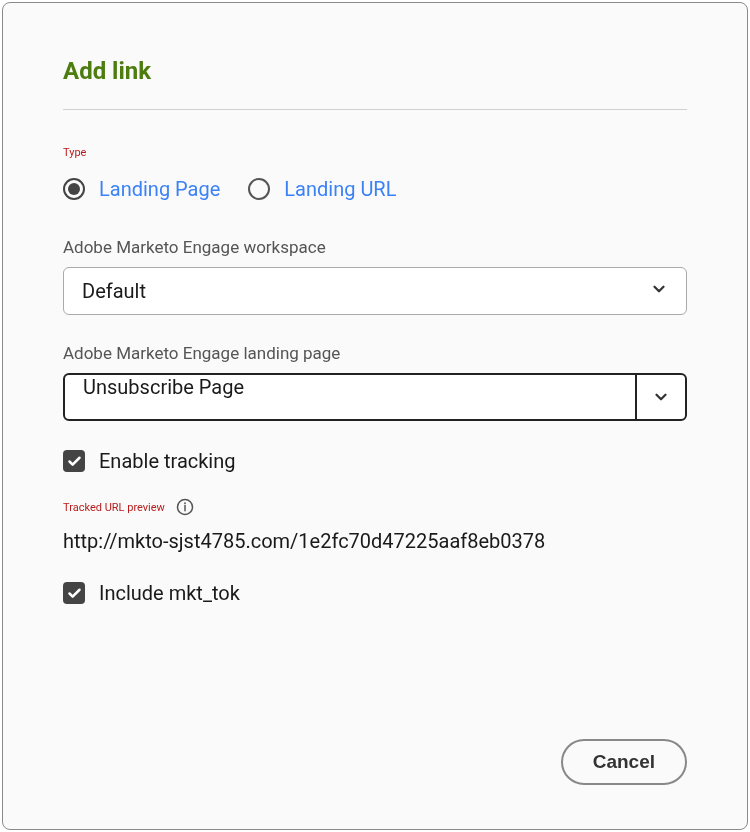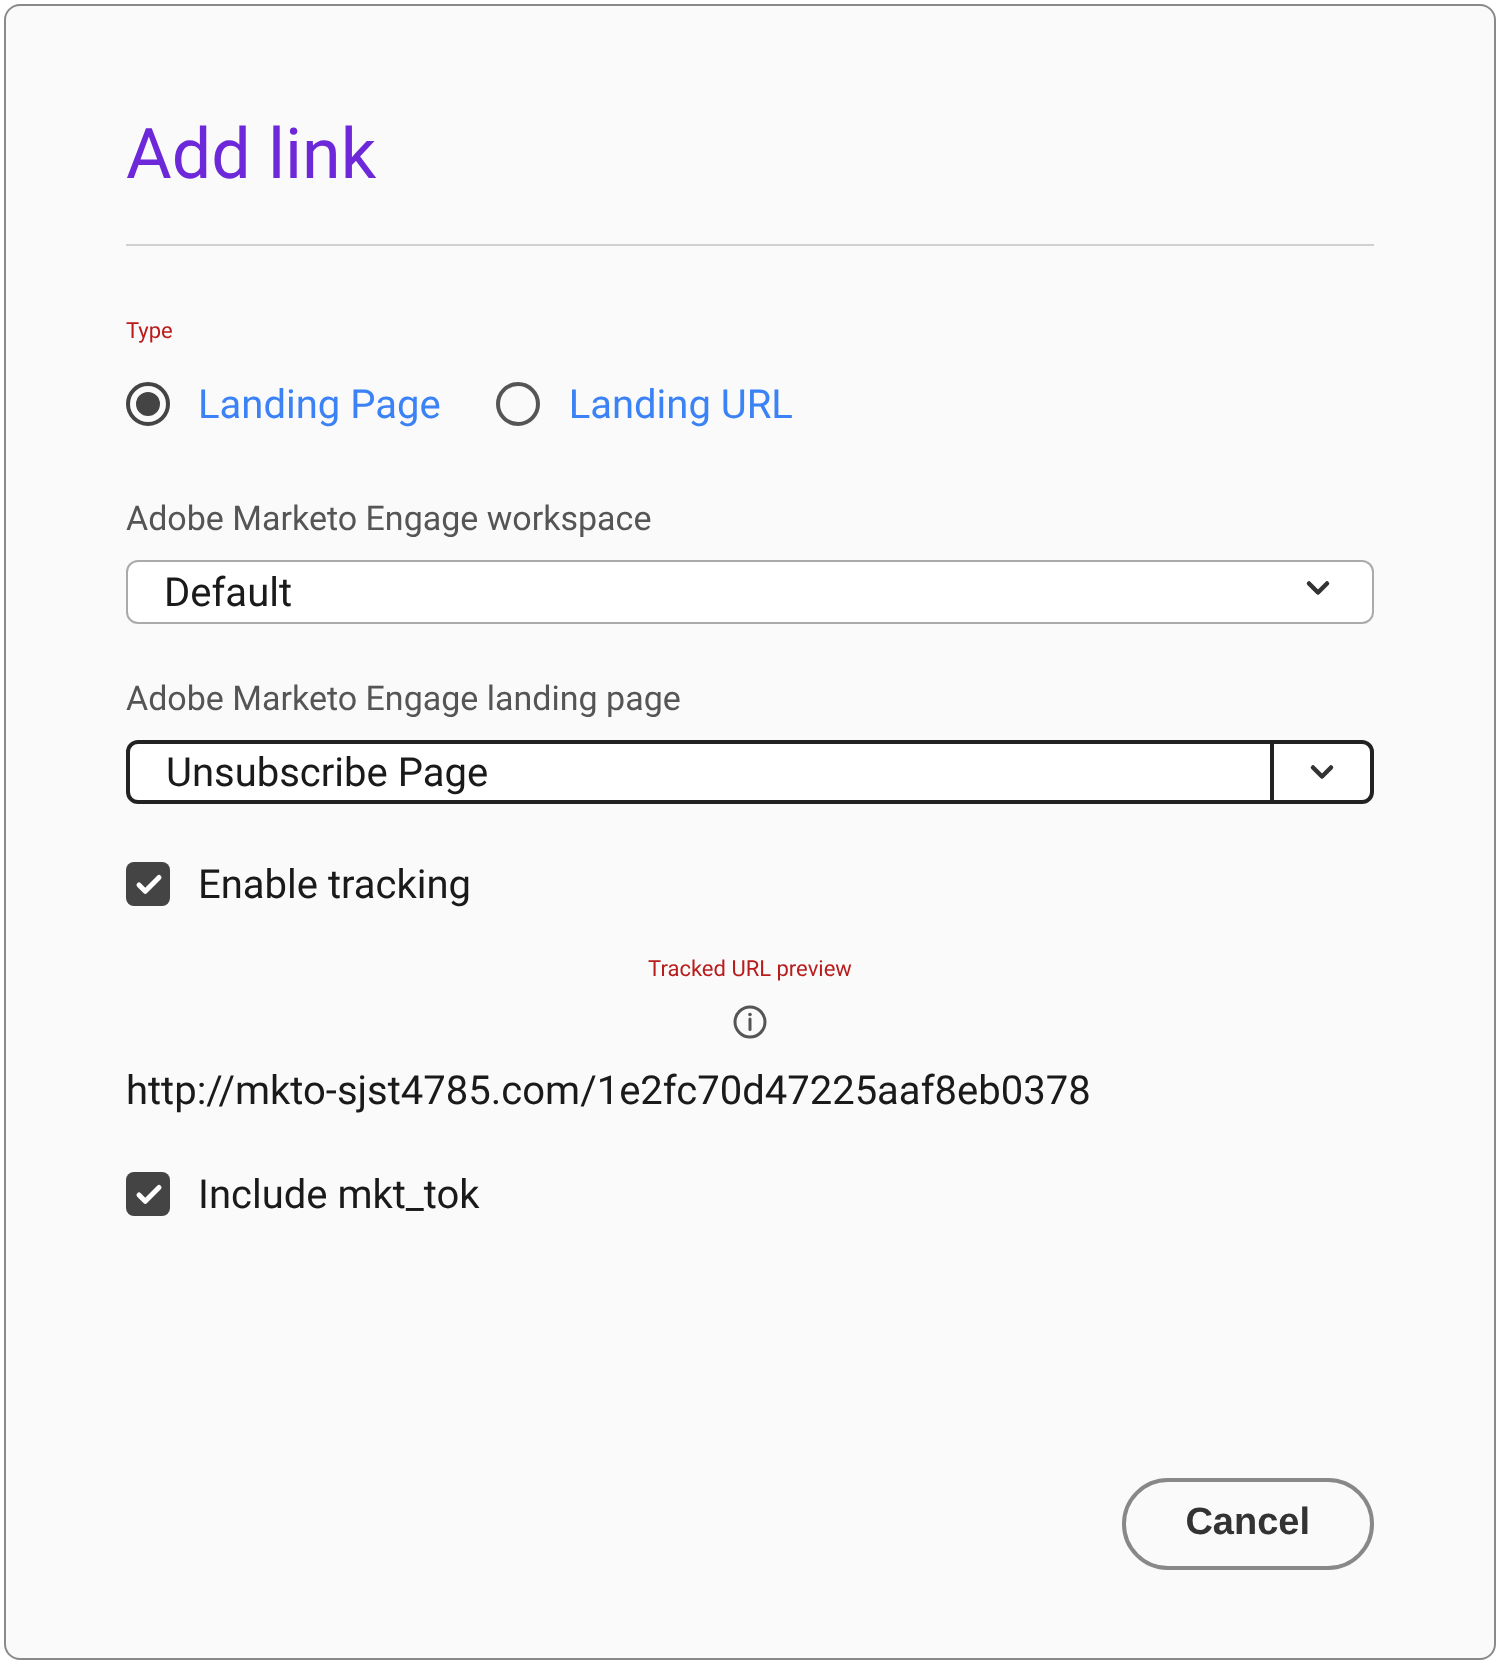--- a/index.html
+++ b/index.html
@@ -17,23 +17,23 @@
       width: 746px;
       height: 828px;
       margin: 2px;
       border: 1px solid #8a8a8a;
       border-radius: 8px;
       background: #fafafa;
       padding: 54px 60px 40px 60px;
       position: relative;
     }
     .title {
-      font-size: 35px;
-      font-weight: 400;
-      color: #6d28d9;
+      font-size: 24px;
+      font-weight: 700;
+      color: #4d7c0f;
       margin-bottom: 24px;
     }
     .divider {
       border: none;
       border-top: 1px solid #d0d0d0;
       margin-bottom: 36px;
     }
     .section-label {
       font-size: 11px;
       color: #b91c1c;
@@ -77,38 +77,37 @@
     .field-group {
       margin-bottom: 28px;
     }
     .field-label {
       font-size: 17px;
       color: #555;
       margin-bottom: 10px;
     }
     .select-box {
       width: 100%;
-      height: 32px;
+      height: 48px;
       border: 1px solid #aaa;
       border-radius: 6px;
       background: #fff;
       display: flex;
       align-items: center;
       justify-content: space-between;
       padding: 0 18px;
       cursor: pointer;
     }
     .select-box.highlight {
       border: 2px solid #222;
       border-radius: 6px;
       padding: 0;
     }
     .select-highlight-inner {
       display: flex;
-      align-items: center;
       flex: 1;
       padding: 0 18px;
       height: 100%;
     }
     .select-chevron-box {
       width: 50px;
       height: 100%;
       border-left: 2px solid #222;
       display: flex;
       align-items: center;
@@ -141,21 +140,20 @@
     }
     .checkbox-label {
       font-size: 20px;
       color: #1a1a1a;
     }
     .inline-label-row {
       display: flex;
       align-items: center;
       gap: 10px;
       margin-bottom: 12px;
-      flex-direction: column;
     }
     .url-preview {
       font-size: 20px;
       color: #1a1a1a;
       margin-bottom: 28px;
       word-break: break-all;
     }
     .info-icon {
       width: 20px;
       height: 20px;

